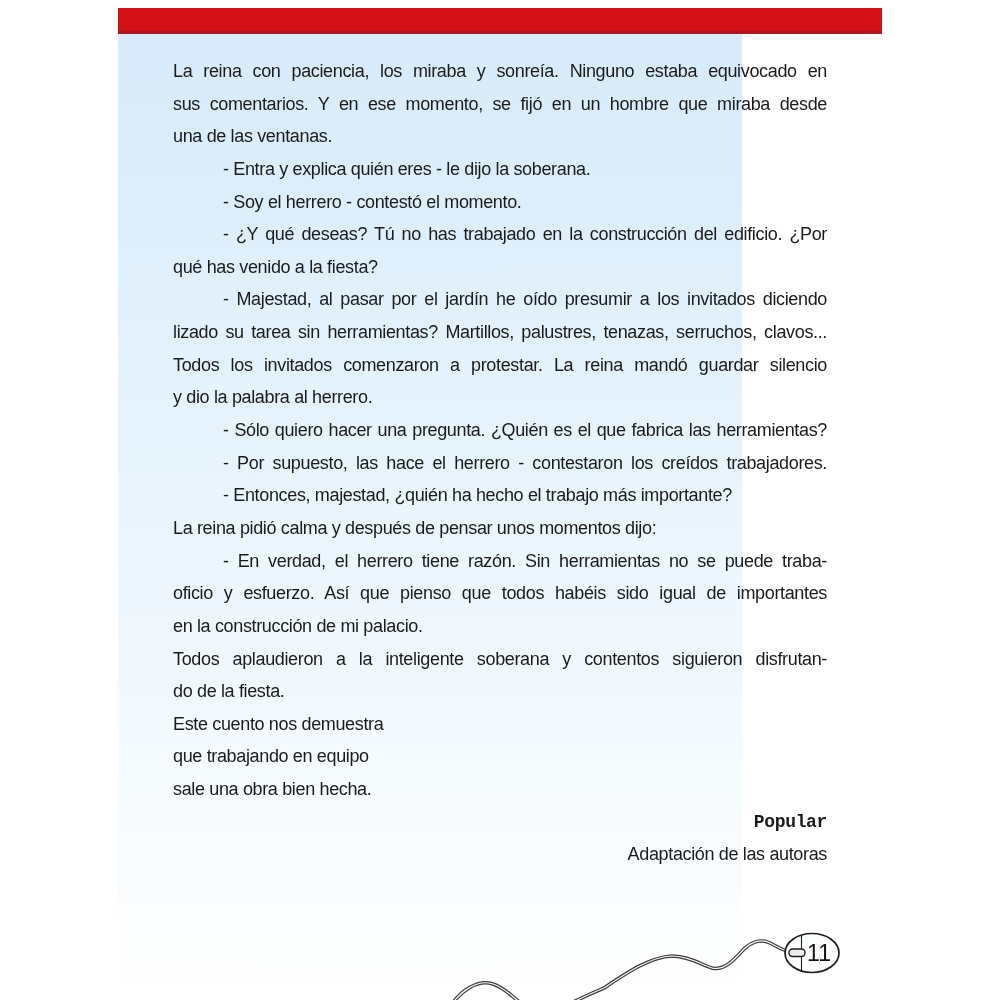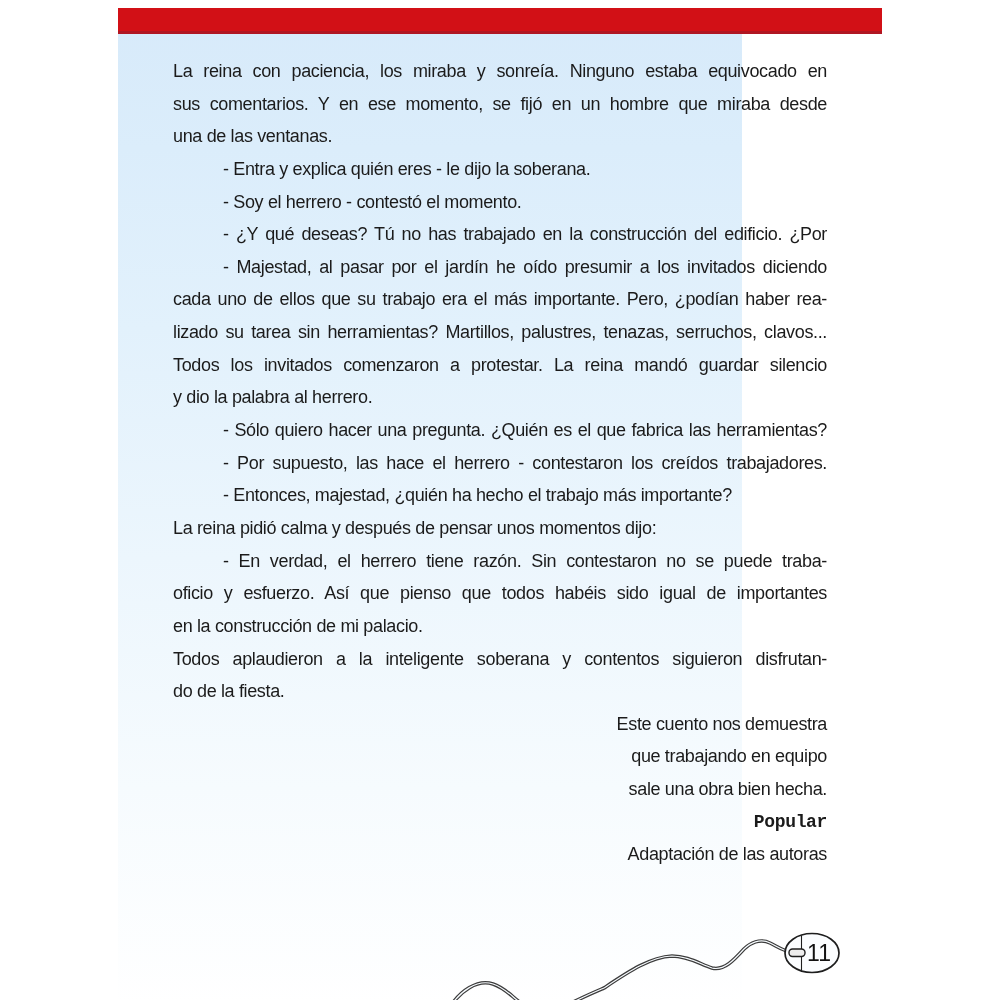--- a/index.html
+++ b/index.html
@@ -30,21 +30,21 @@
     letter-spacing:-0.35px;
     color:#1b1b1b;
   }
   .ln{
     height:32.65px;
     line-height:32.65px;
     white-space:nowrap;
   }
   .j{ text-align:justify; text-align-last:justify; white-space:normal; overflow:hidden; }
   .i{ text-indent:50px; }
-  .c{ text-align:right; }
+  .c{ text-align:left; }
   .r{ text-align:right; }
   .b{ font-weight:bold;font-family:Liberation Mono, monospace; }
   .cord-svg{
     position:absolute;left:0;top:0;width:1000px;height:1000px;
     pointer-events:none;
   }
   .mouse-num{
     font-family:"Liberation Sans","DejaVu Sans",sans-serif;
     font-size:23px;
     fill:#121212;
@@ -57,30 +57,30 @@
   <div class="page">
     <div class="top-bar"></div>
 
     <div class="text-block">
       <div class="ln j">La reina con paciencia, los miraba y sonreía. Ninguno estaba equivocado en</div>
       <div class="ln j">sus comentarios. Y en ese momento, se fijó en un hombre que miraba desde</div>
       <div class="ln">una de las ventanas.</div>
       <div class="ln i">- Entra y explica quién eres - le dijo la soberana.</div>
       <div class="ln i">- Soy el herrero - contestó el momento.</div>
       <div class="ln i j">- ¿Y qué deseas? Tú no has trabajado en la construcción del edificio. ¿Por</div>
+      <div class="ln">qué has venido a la fiesta?</div>
       <div class="ln i j">- Majestad, al pasar por el jardín he oído presumir a los invitados diciendo</div>
-      <div class="ln j">cada uno de ellos que su trabajo era el más importante. Pero, ¿podían haber rea-</div>
       <div class="ln j">lizado su tarea sin herramientas? Martillos, palustres, tenazas, serruchos, clavos...</div>
       <div class="ln j">Todos los invitados comenzaron a protestar. La reina mandó guardar silencio</div>
       <div class="ln">y dio la palabra al herrero.</div>
       <div class="ln i j">- Sólo quiero hacer una pregunta. ¿Quién es el que fabrica las herramientas?</div>
       <div class="ln i j">- Por supuesto, las hace el herrero - contestaron los creídos trabajadores.</div>
       <div class="ln i">- Entonces, majestad, ¿quién ha hecho el trabajo más importante?</div>
       <div class="ln">La reina pidió calma y después de pensar unos momentos dijo:</div>
-      <div class="ln i j">- En verdad, el herrero tiene razón. Sin contestaron no se puede traba-</div>
+      <div class="ln i j">- En verdad, el herrero tiene razón. Sin herramientas no se puede traba-</div>
       <div class="ln j">oficio y esfuerzo. Así que pienso que todos habéis sido igual de importantes</div>
       <div class="ln">en la construcción de mi palacio.</div>
       <div class="ln j">Todos aplaudieron a la inteligente soberana y contentos siguieron disfrutan-</div>
       <div class="ln">do de la fiesta.</div>
 
       <div class="ln c">Este cuento nos demuestra</div>
       <div class="ln c">que trabajando en equipo</div>
       <div class="ln c">sale una obra bien hecha.</div>
 
       <div class="ln r b">Popular</div>

